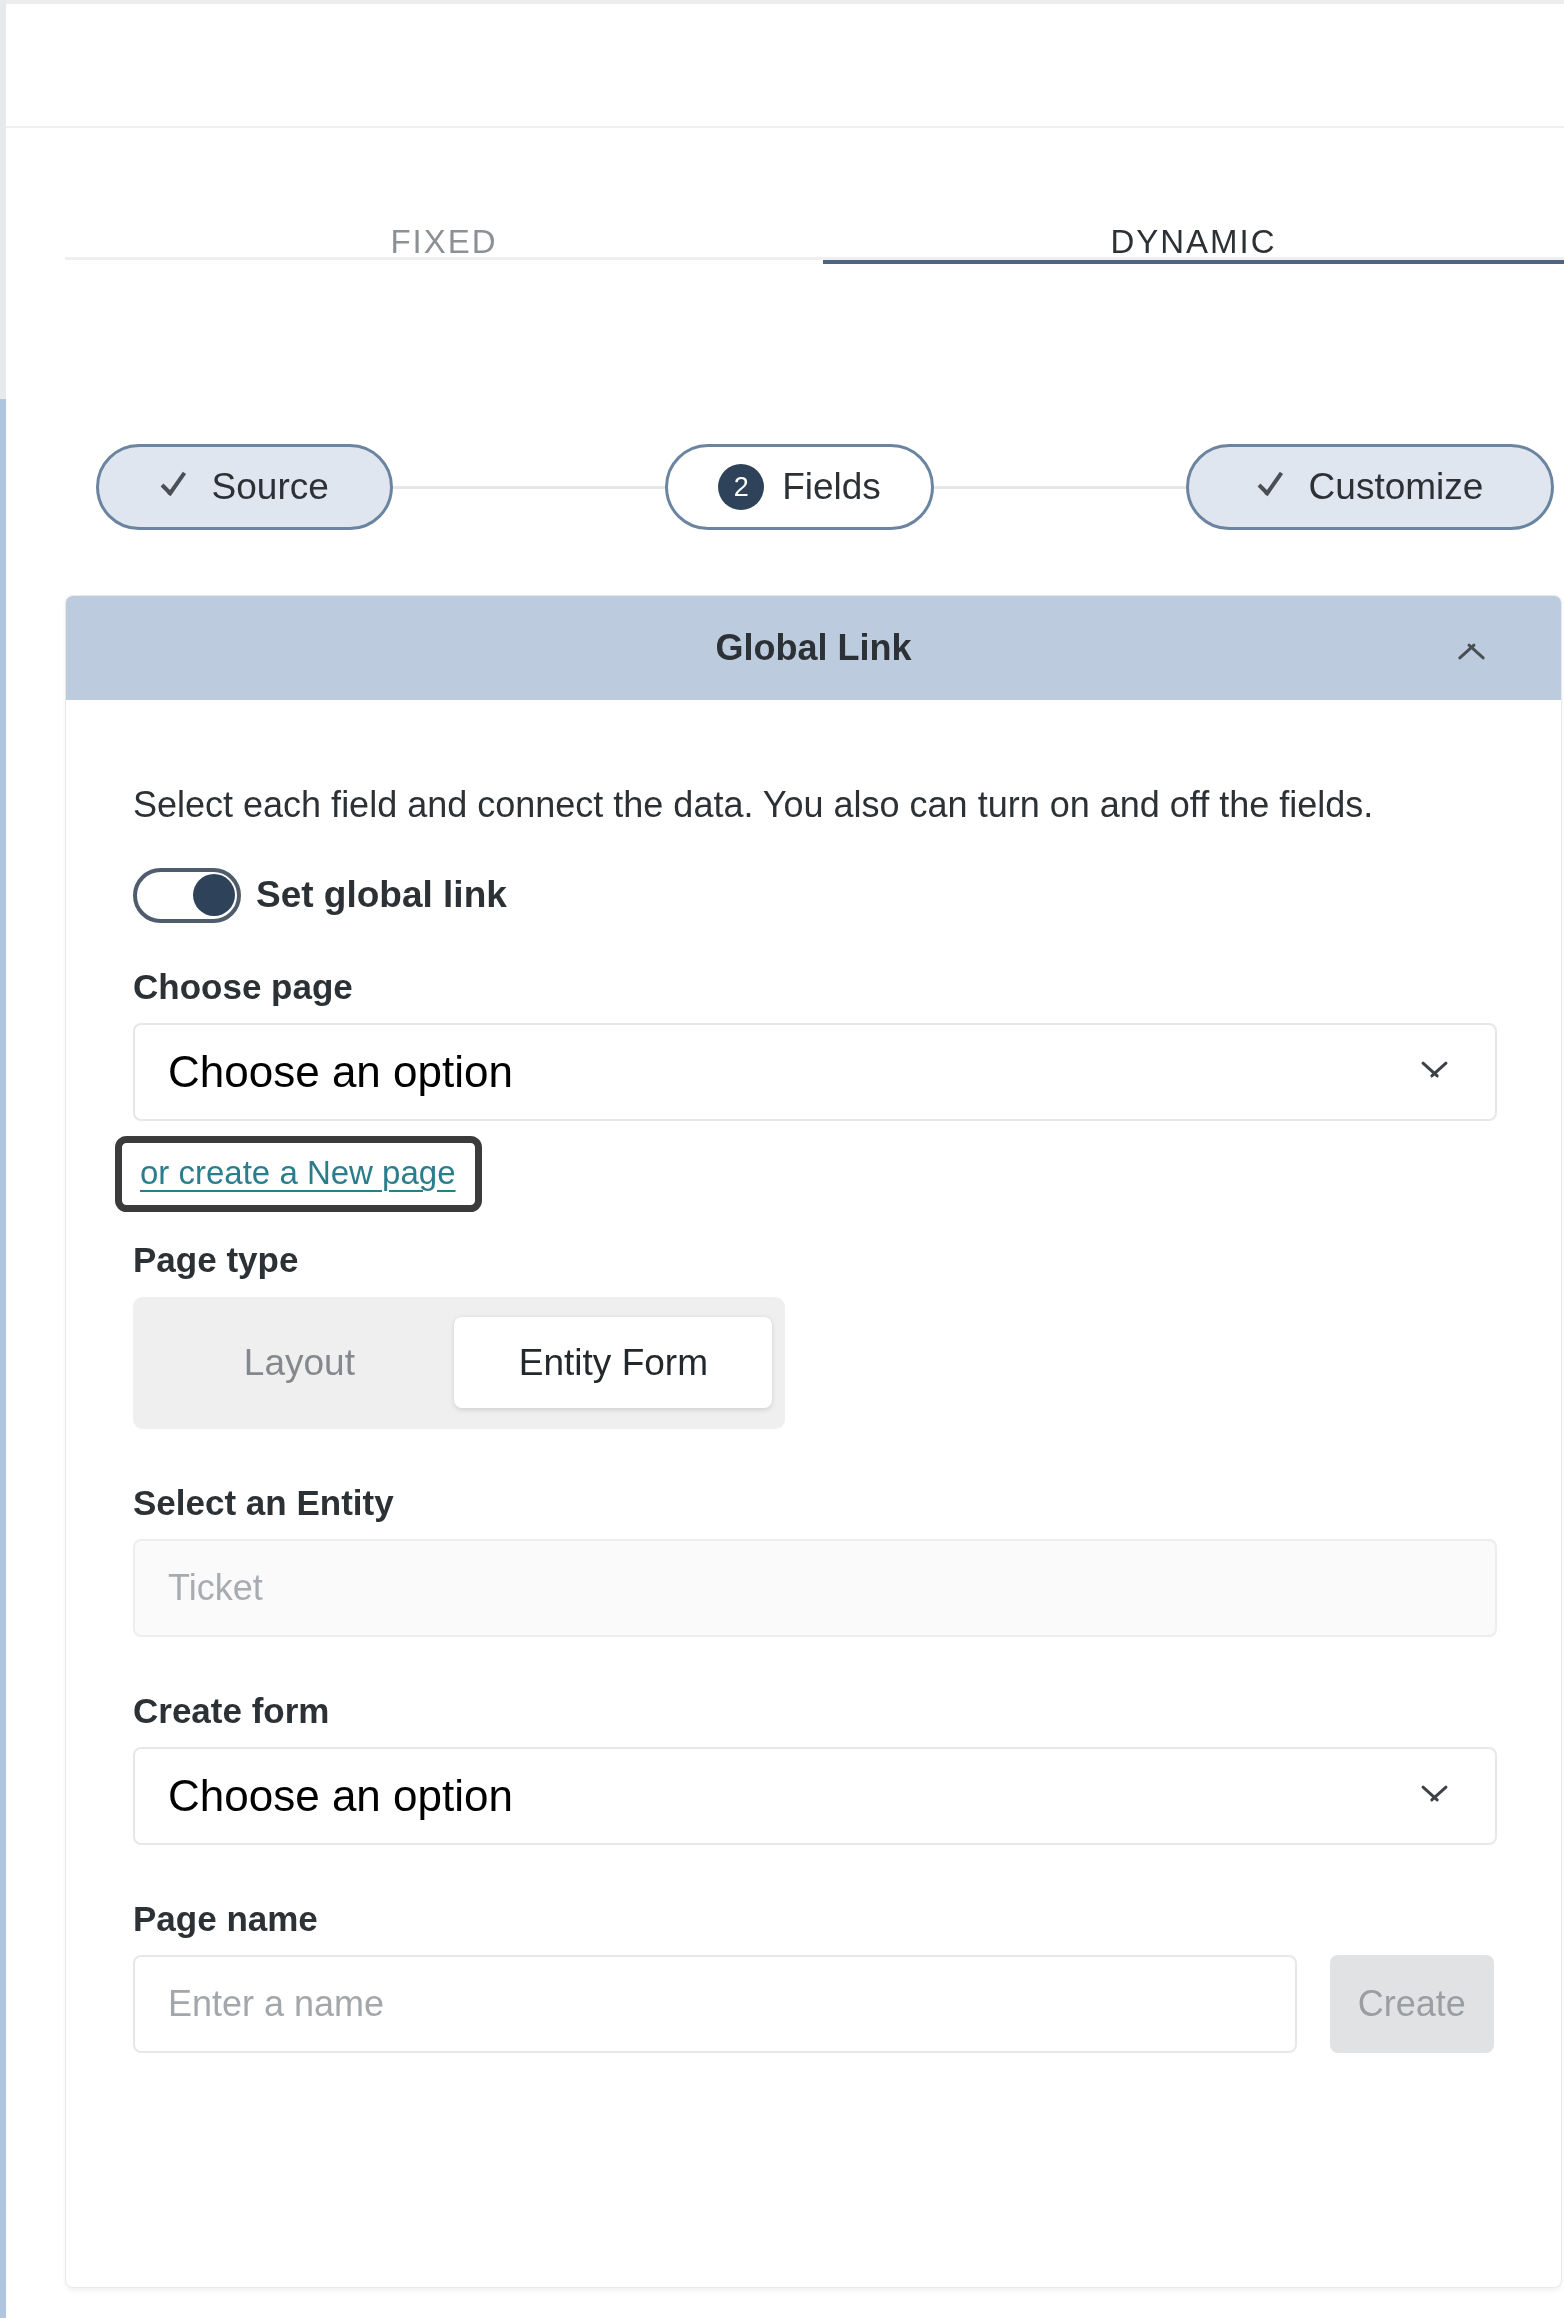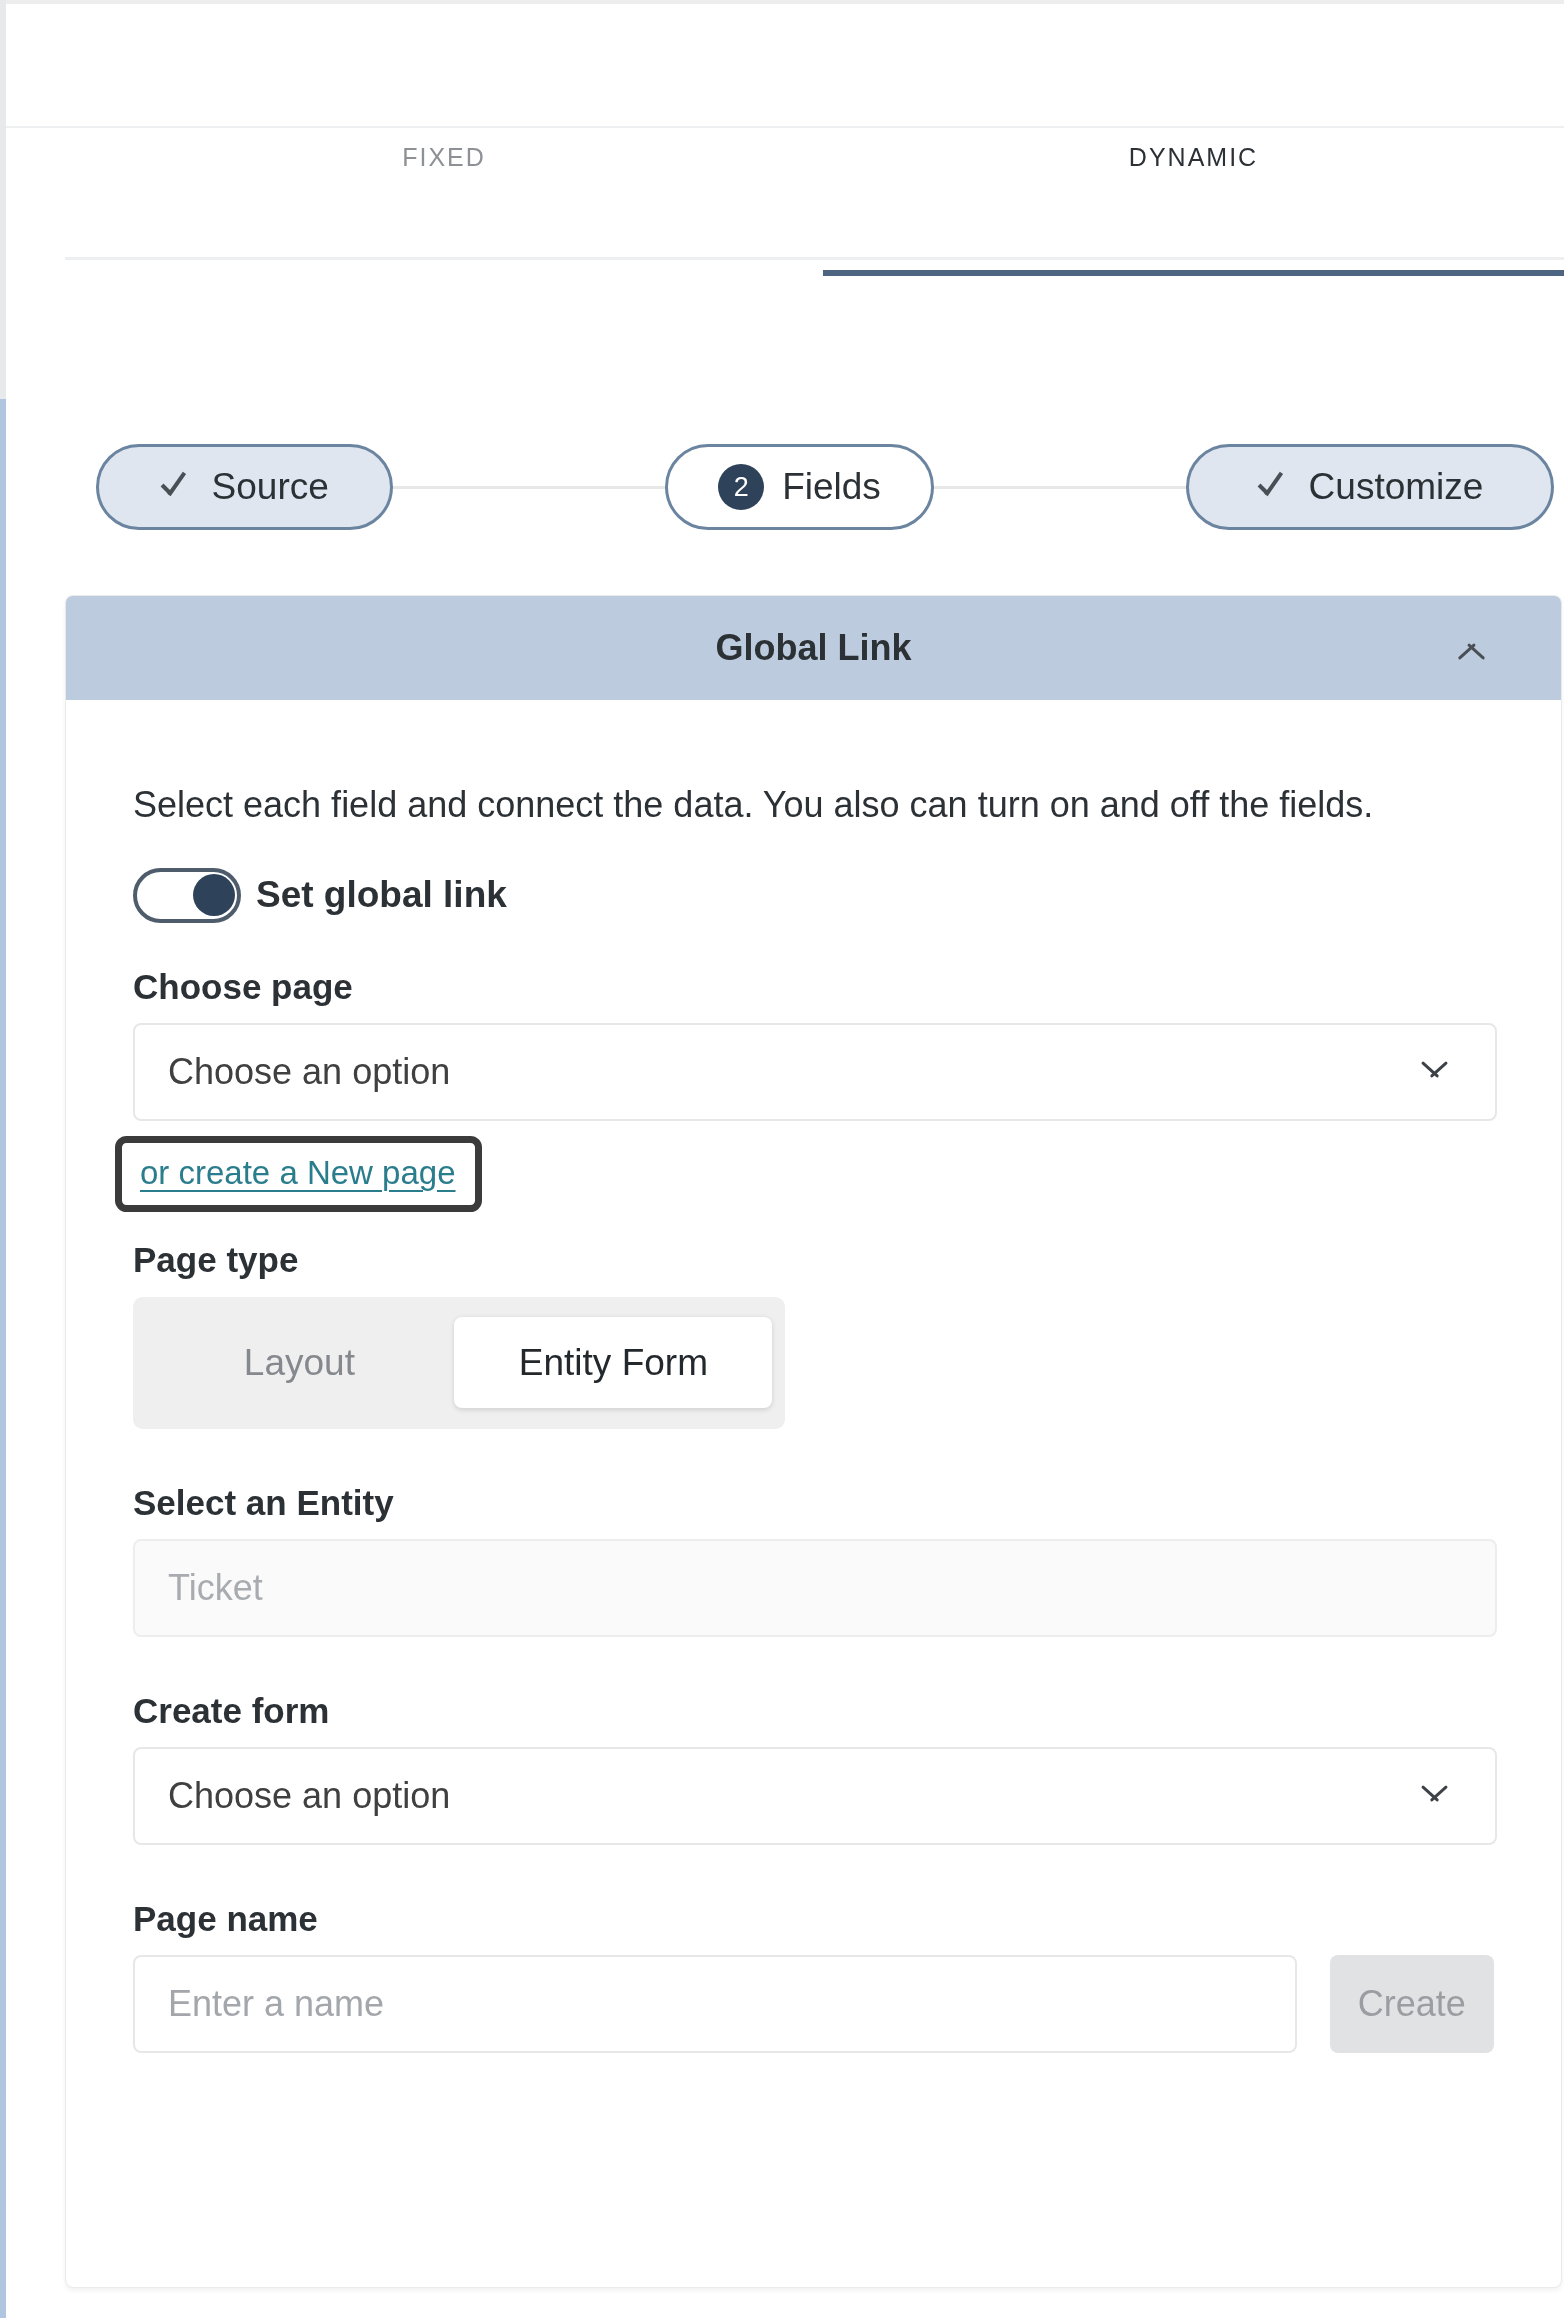--- a/index.html
+++ b/index.html
@@ -91,26 +91,26 @@
     width: 1499px; height: 130px;
   }
   .tabbar-secondary-underline {
     position: absolute;
     left: 65px; top: 257px;
     width: 1499px; height: 3.3px;
     background: #eeeff0;
   }
   .tab-secondary {
     position: absolute;
-    top: 12px;
+    top: 0;
     height: 130px;
     display: flex;
-    align-items: flex-start;
-    justify-content: center;
-    font-size: 25px;
+    align-items: flex-end;
+    justify-content: center;
+    font-size: 33px;
     letter-spacing: 2px;
     color: #8d9196;
     cursor: pointer;
     white-space: nowrap;
   }
   .tab-secondary.active { color: #2c3136; }
   .tab-secondary .bar {
     position: absolute;
     bottom: -3.3px; left: 0;
     width: 100%; height: 6.5px;
@@ -294,22 +294,22 @@
     width: 1364px; height: 98px;
     border: 2.4px solid #e6e7e8;
     border-radius: 8.1px;
     background: #ffffff;
     display: flex;
     align-items: center;
     padding-left: 33px;
     cursor: pointer;
   }
   .select-value {
-    font-size: 36px;
-    color: #404040;
+    font-size: 44px;
+    color: #000000;
   }
   .chev-down {
     position: absolute;
     right: 46px; top: 37px;
     width: 28px; height: 24.4px;
   }
   .chev-down::before, .chev-down::after {
     content: "";
     position: absolute;
     top: 5.7px;

